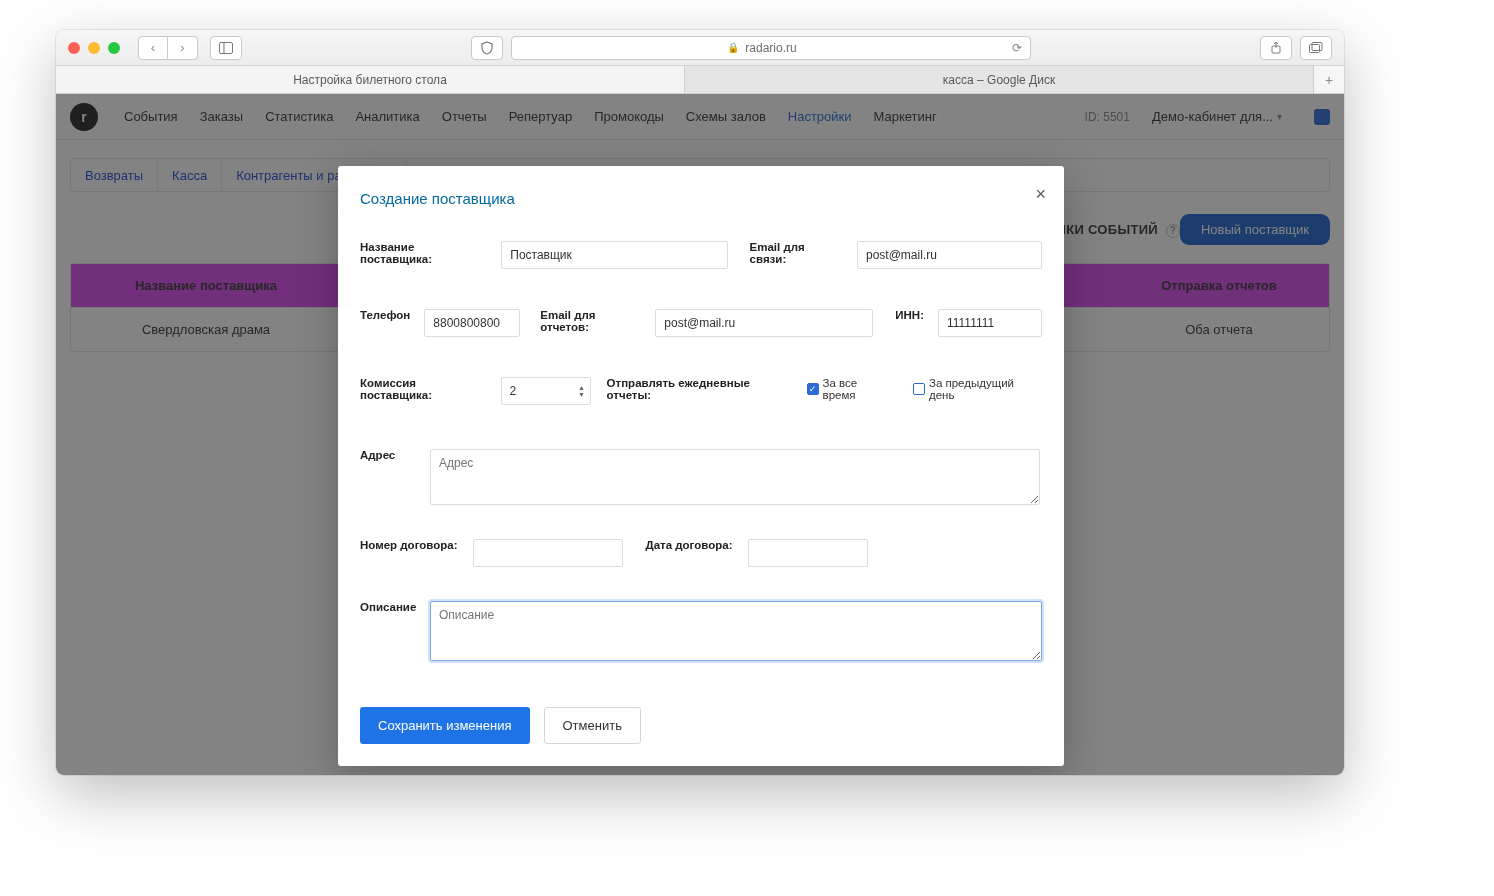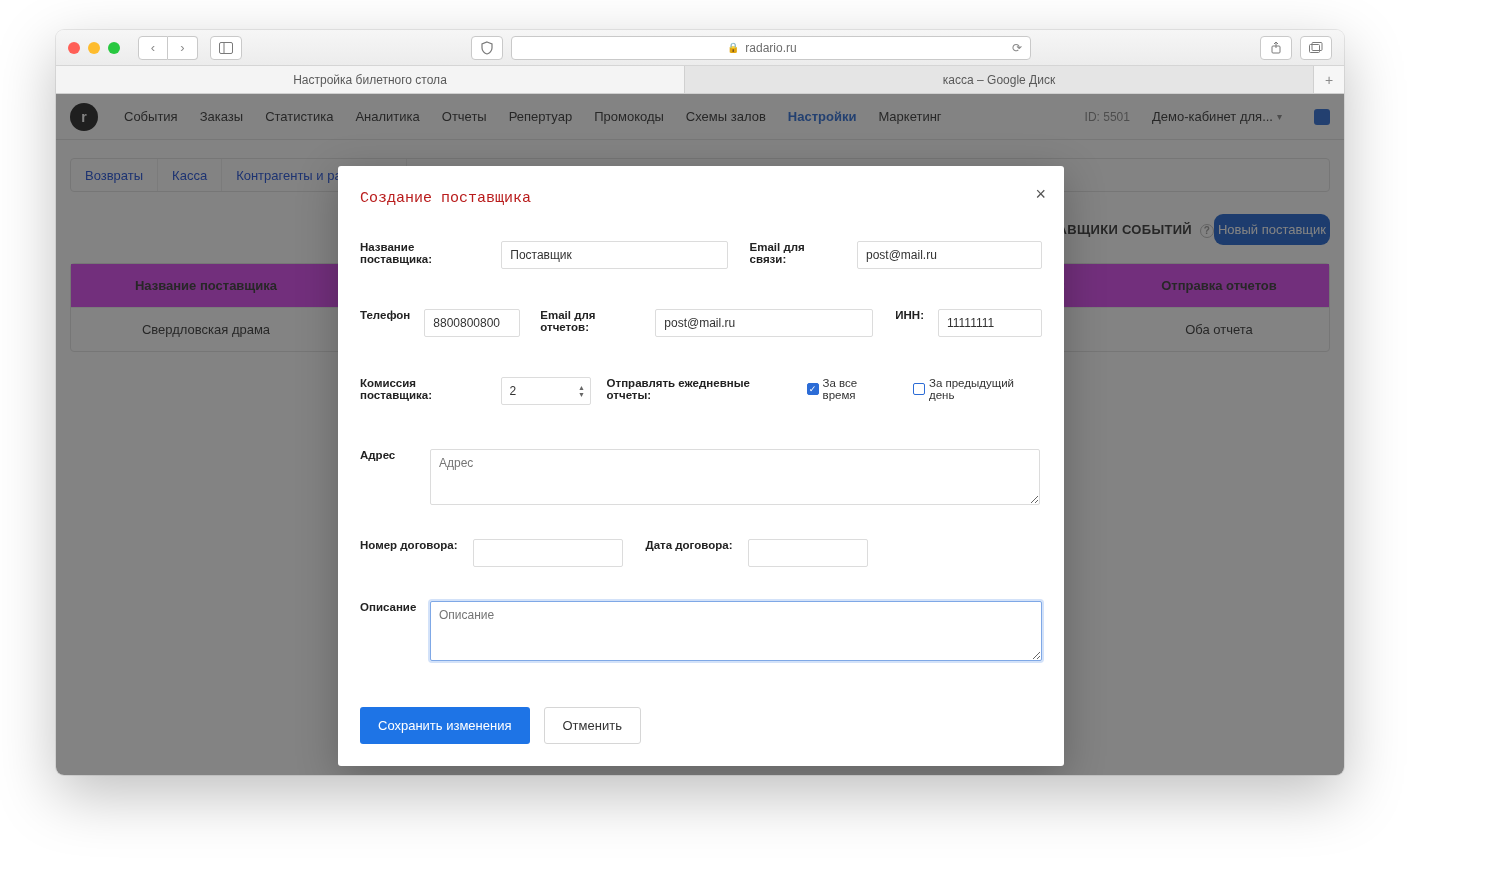--- a/index.html
+++ b/index.html
@@ -128,21 +128,21 @@
   color:#333;
 }
 .app-logo {
   width:28px; height:28px; border-radius:50%;
   background:#222; color:#fff;
   display:flex; align-items:center; justify-content:center;
   font-weight:bold; font-size:14px; margin-right:4px;
 }
 .app-nav { display:flex; gap:22px; align-items:center;}
 .app-nav a { color:#333; text-decoration:none; cursor:pointer; }
-.app-nav a.active { color:#2c6cd6;font-weight:bold; }
+.app-nav a.active { color:#2c6cd6; }
 .app-header .spacer { flex:1; }
 .app-id { color:#888; font-size:12px; }
 .app-user { color:#333; font-size:13px; display:flex; align-items:center; gap:4px; }
 .app-user .chev { font-size:10px; color:#888; }
 .app-sq { width:16px; height:16px; background:#2c6cd6; border-radius:3px; margin-left:10px;}
 
 .sub-tabs {
   margin: 18px 14px 0;
   border:1px solid #e2e2e2;
   border-radius:4px;
@@ -162,21 +162,21 @@
 }
 .section-title {
   font-size:13px; font-weight:700; color:#333; letter-spacing:.3px;
 }
 .section-title .info {
   display:inline-block; width:14px; height:14px; border:1px solid #bbb; border-radius:50%;
   font-size:10px; color:#999; text-align:center; line-height:12px; margin-left:4px;
 }
 .new-supplier-btn {
   background:#1e63d0; color:#fff; border:none; border-radius:9px;
-  font-size:13px; padding:8px 4px;
+  font-size:13px; padding:8px 21px;
 }
 
 .suppliers-table {
   margin: 18px 14px 0;
   border:1px solid #e2e2e2;
   border-radius:4px;
 }
 .suppliers-table .row {
   display:flex;
   font-size:13px;
@@ -199,21 +199,21 @@
   top: 72px;
   width: 726px;
   background:#fff;
   border-radius:3px;
   z-index: 10;
   box-shadow: 0 10px 40px rgba(0,0,0,.25);
   padding: 24px 22px 22px;
   font-size:12px;
   color:#333;
 }
-.modal h3 { font-size:15px; font-weight:500; color:#b91c1c;font-family:Liberation Mono, monospace; }
+.modal h3 { font-size:15px; font-weight:500; color:#0369a1; }
 .modal .close-x {
   position:absolute; right:18px; top:18px;
   font-size:18px; color:#555; cursor:pointer; background:none; border:none;
 }
 .form-row { display:flex; align-items:flex-start; gap:14px; margin-top:28px; }
 label.fl {
   font-size:11.5px; font-weight:700; color:#222;
 }
 input.ti, textarea.ta {
   border:1px solid #dcdcdc;

